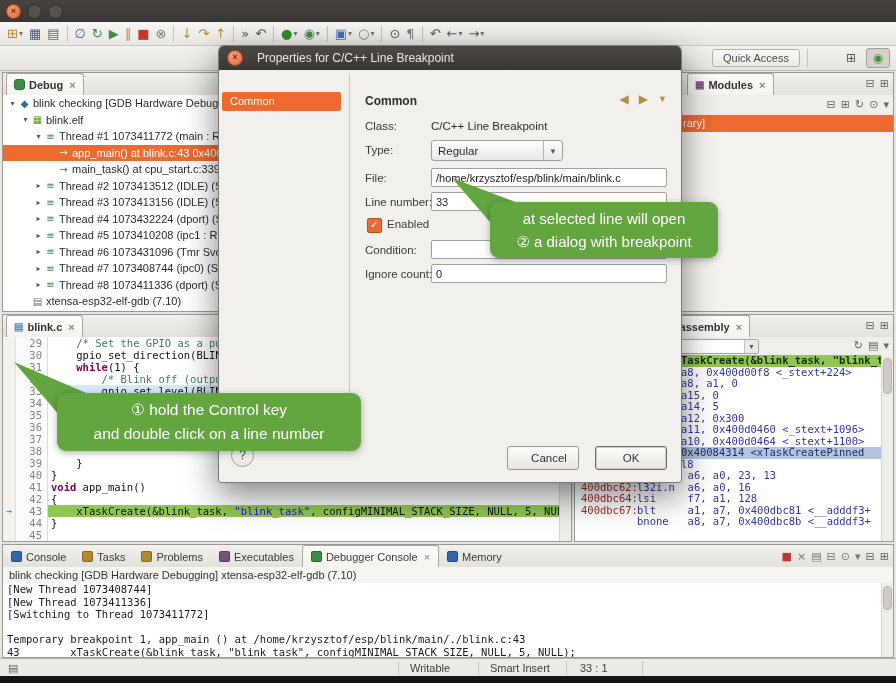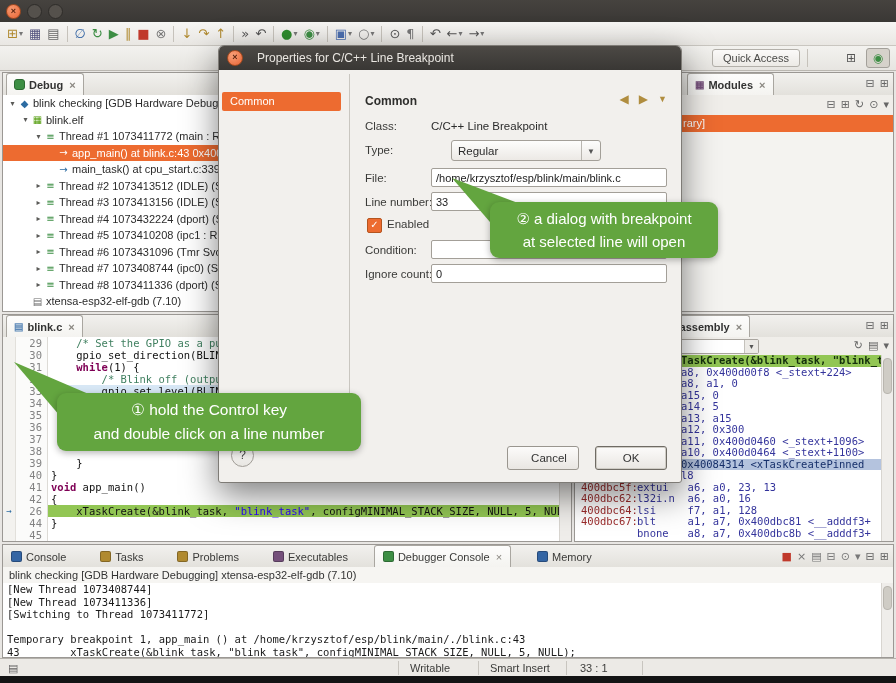--- a/index.html
+++ b/index.html
@@ -83,21 +83,21 @@
   #disasm-combo .dd{position:absolute;right:0;top:0;bottom:0;width:13px;border-left:1px solid #c4c1bb;
     font-size:7px;text-align:center;line-height:13px;color:#555;background:#eceae6;}
   #disasm-rows{position:absolute;left:0;right:11px;top:40px;bottom:0;overflow:hidden;background:#fff;}
   .dr{height:11.5px;line-height:11.5px;font-family:"DejaVu Sans Mono",monospace;font-size:10.5px;white-space:pre;color:#34349c;}
   .dr .addr{color:#9b2a2a;display:inline-block;width:62px;padding-left:6px;box-sizing:border-box;}
   .dr.cut{padding-left:106px;}
   .dr.src{background:#92C654;color:#15300c;font-weight:bold;}
   .dr.pc{background:#b4c3de;color:#17306b;}
   
   #console-view{left:2px;top:544px;width:892px;height:114px;}
-  #console-tabs{position:absolute;left:0;top:0;display:flex;align-items:flex-end;height:22px;gap:18px;}
+  #console-tabs{position:absolute;left:0;top:0;display:flex;align-items:flex-end;height:22px;}
   .ctab{display:flex;align-items:center;gap:4px;padding:0 8px;height:21px;font-size:11px;color:#3a3a38;white-space:nowrap;}
   .ctab.sel{background:linear-gradient(#fdfdfc,#f4f3f0);border:1px solid #a9a6a0;border-bottom:none;
     border-radius:3px 3px 0 0;font-weight:normal;}
   .ctab-icon{width:9px;height:9px;border-radius:2px;border:1px solid rgba(0,0,0,.25);flex:none;}
   #console-header{position:absolute;left:0;right:0;top:22px;height:16px;background:#f6f5f2;
     border-bottom:1px solid #e3e1dc;font-size:11px;color:#333;line-height:16px;padding-left:6px;white-space:nowrap;overflow:hidden;}
   #console-lines{position:absolute;left:0;right:11px;top:38px;bottom:0;background:#fff;overflow:hidden;}
   .cline{font-family:"DejaVu Sans Mono",monospace;font-size:10.5px;height:12.5px;line-height:12.5px;white-space:pre;color:#1a1a1a;padding-left:4px;}
   
   #statusbar{position:absolute;left:0;top:658px;width:896px;height:18px;background:#eceae6;border-top:1px solid #b5b2ac;}
@@ -115,22 +115,22 @@
   #dlg-title{color:#e9e6e1;font-size:12px;margin-left:14px;white-space:nowrap;}
   #dlg-nav-item{position:absolute;left:3px;top:46px;width:119px;height:19px;background:#ED6B30;
     color:#fff;font-size:11px;line-height:19px;padding-left:8px;box-sizing:border-box;border-radius:2px;}
   #dlg-divider{position:absolute;left:130px;top:28px;bottom:44px;width:1px;background:#c9c6c0;}
   #dlg-section{position:absolute;left:146px;top:48px;font-size:12px;font-weight:bold;color:#2e2e2c;}
   #dlg-arrows{position:absolute;right:14px;top:46px;display:flex;gap:10px;color:#b08d3f;font-size:12px;}
   .dlg-label{position:absolute;left:146px;font-size:11.5px;color:#3a3a38;}
   .dlg-static{position:absolute;left:212px;font-size:11.5px;color:#2b2b2b;}
   .inp{position:absolute;left:212px;width:236px;height:19px;background:#fff;border:1px solid #a39f98;
     border-radius:2px;font-family:"Liberation Sans",sans-serif;font-size:11px;color:#222;padding:0 4px;box-sizing:border-box;}
-  #dlg-combo{position:absolute;left:212px;top:94px;width:150px;height:21px;background:linear-gradient(#fdfdfc,#ece9e5);
-    border:1px solid #a39f98;border-radius:3px;font-size:11.5px;color:#2b2b2b;line-height:21px;padding-left:6px;box-sizing:border-box;margin-left:20px;}
+  #dlg-combo{position:absolute;left:212px;top:94px;width:132px;height:21px;background:linear-gradient(#fdfdfc,#ece9e5);
+    border:1px solid #a39f98;border-radius:3px;font-size:11.5px;color:#2b2b2b;line-height:21px;padding-left:6px;box-sizing:border-box;}
   #dlg-combo .dd{position:absolute;right:0;top:0;bottom:0;width:18px;border-left:1px solid #b9b6b0;
     text-align:center;font-size:8px;color:#555;line-height:21px;}
   #dlg-check{position:absolute;left:148px;top:172px;width:13px;height:13px;background:#ED6B30;
     border:1px solid #b5541e;border-radius:2px;color:#fff;font-size:10px;line-height:12px;text-align:center;}
   #dlg-check-label{position:absolute;left:168px;top:172px;font-size:11.5px;color:#3a3a38;}
   #dlg-help{position:absolute;left:12px;top:398px;width:21px;height:21px;border-radius:50%;
     border:1px solid #a19d97;background:linear-gradient(#fbfaf9,#e8e6e2);color:#444;font-size:12px;
     text-align:center;line-height:21px;}
   .btn{position:absolute;height:24px;background:linear-gradient(#fcfbfa,#e9e6e2);border:1px solid #9a968f;
     border-radius:3px;font-size:11.5px;color:#333;text-align:center;line-height:23px;box-sizing:border-box;}
@@ -368,21 +368,21 @@
         <div class="cl blue"><span class="ic"></span><span class="lnm">33</span><span class="ct"><span>        gpio_set_level(BLINK_G</span></span></div>
         <div class="cl"><span class="ic"></span><span class="lnm">34</span><span class="ct"></span></div>
         <div class="cl"><span class="ic"></span><span class="lnm">35</span><span class="ct"></span></div>
         <div class="cl"><span class="ic"></span><span class="lnm">36</span><span class="ct"></span></div>
         <div class="cl"><span class="ic"></span><span class="lnm">37</span><span class="ct"></span></div>
         <div class="cl"><span class="ic"></span><span class="lnm">38</span><span class="ct"></span></div>
         <div class="cl"><span class="ic"></span><span class="lnm">39</span><span class="ct"><span>    }</span></span></div>
         <div class="cl"><span class="ic"></span><span class="lnm">40</span><span class="ct"><span>}</span></span></div>
         <div class="cl"><span class="ic"></span><span class="lnm">41</span><span class="ct"><span class="kw">void</span><span> app_main()</span></span></div>
         <div class="cl"><span class="ic"></span><span class="lnm">42</span><span class="ct"><span>{</span></span></div>
-        <div class="cl green"><span class="ic">→</span><span class="lnm">26</span><span class="ct"><span>    xTaskCreate(&amp;blink_task, </span><span class="str">"blink_task"</span><span>, configMINIMAL_STACK_SIZE, NULL, 5, NULL);</span></span></div>
+        <div class="cl green"><span class="ic">→</span><span class="lnm">43</span><span class="ct"><span>    xTaskCreate(&amp;blink_task, </span><span class="str">"blink_task"</span><span>, configMINIMAL_STACK_SIZE, NULL, 5, NULL);</span></span></div>
         <div class="cl"><span class="ic"></span><span class="lnm">44</span><span class="ct"><span>}</span></span></div>
         <div class="cl"><span class="ic"></span><span class="lnm">45</span><span class="ct"></span></div>
       </div>
     <div class="vsb">
         <div class="thumb"></div>
       </div>
   </div>
 
   <div id="disasm-view" class="panel">
     <div class="tabbar">
@@ -406,21 +406,20 @@
           <span class="mini" style="color: rgb(102, 102, 102);">▤</span>
           <span class="mini" style="color: rgb(102, 102, 102);">▾</span>
         </div>
     </div>
     <div id="disasm-rows">
         <div class="dr src cut"><span>TaskCreate(&amp;blink_task, "blink_tas</span></div>
         <div class="dr cut"><span>a8, 0x400d00f8 &lt;_stext+224&gt;</span></div>
         <div class="dr cut"><span>a8, a1, 0</span></div>
         <div class="dr cut"><span>a15, 0</span></div>
         <div class="dr cut"><span>a14, 5</span></div>
-        <div class="dr cut"><span>a13, a15</span></div>
         <div class="dr cut"><span>a12, 0x300</span></div>
         <div class="dr cut"><span>a11, 0x400d0460 &lt;_stext+1096&gt;</span></div>
         <div class="dr cut"><span>a10, 0x400d0464 &lt;_stext+1100&gt;</span></div>
         <div class="dr pc cut"><span>0x40084314 &lt;xTaskCreatePinned</span></div>
         <div class="dr cut"><span>l8</span></div>
         <div class="dr"><span class="addr">400dbc5f:</span><span>extui   a6, a0, 23, 13</span></div>
         <div class="dr"><span class="addr">400dbc62:</span><span>l32i.n  a6, a0, 16</span></div>
         <div class="dr"><span class="addr">400dbc64:</span><span>lsi     f7, a1, 128</span></div>
         <div class="dr"><span class="addr">400dbc67:</span><span>blt     a1, a7, 0x400dbc81 &lt;__adddf3+</span></div>
         <div class="dr"><span class="addr"></span><span>bnone   a8, a7, 0x400dbc8b &lt;__adddf3+</span></div>
@@ -542,17 +541,17 @@
   <svg id="anno" width="896" height="683">
     <polygon points="14,362 98,398 60,416" fill="#63A53F"></polygon>
     <polygon points="452,178 526,206 496,229" fill="#63A53F"></polygon>
   </svg>
 
   <div id="callout1" class="callout">
     <div>① hold the Control key</div>
     <div>and double click on a line number</div>
   </div>
   <div id="callout2" class="callout">
+    <div>at selected line will open</div>
     <div>② a dialog with breakpoint</div>
-    <div>at selected line will open</div>
   </div>
 
 </div>
 
 </body></html>

